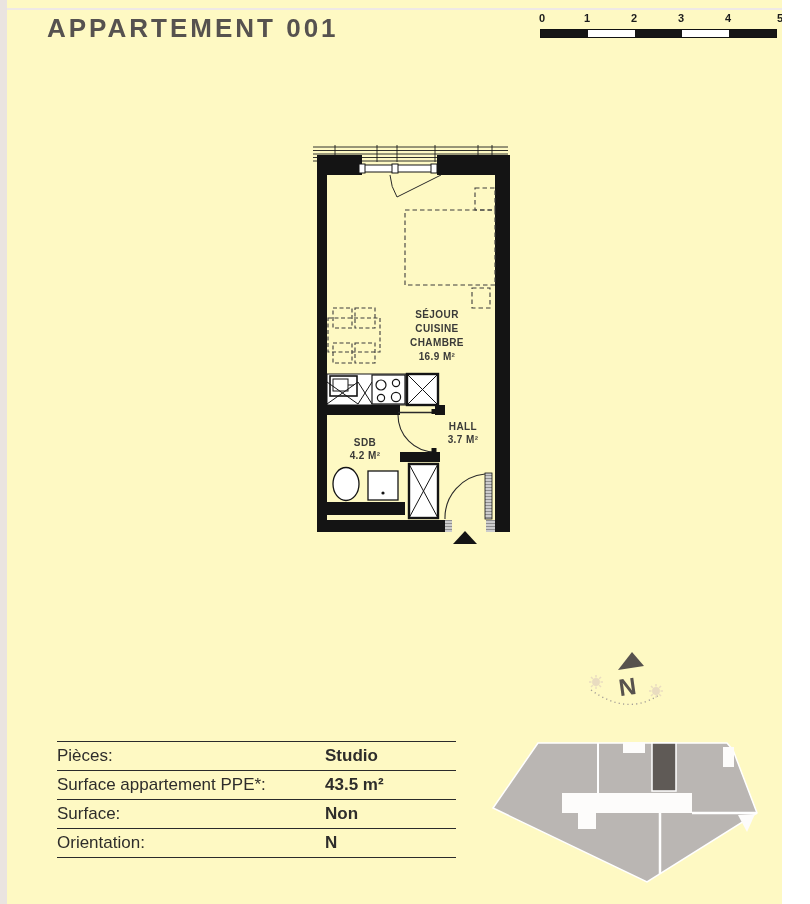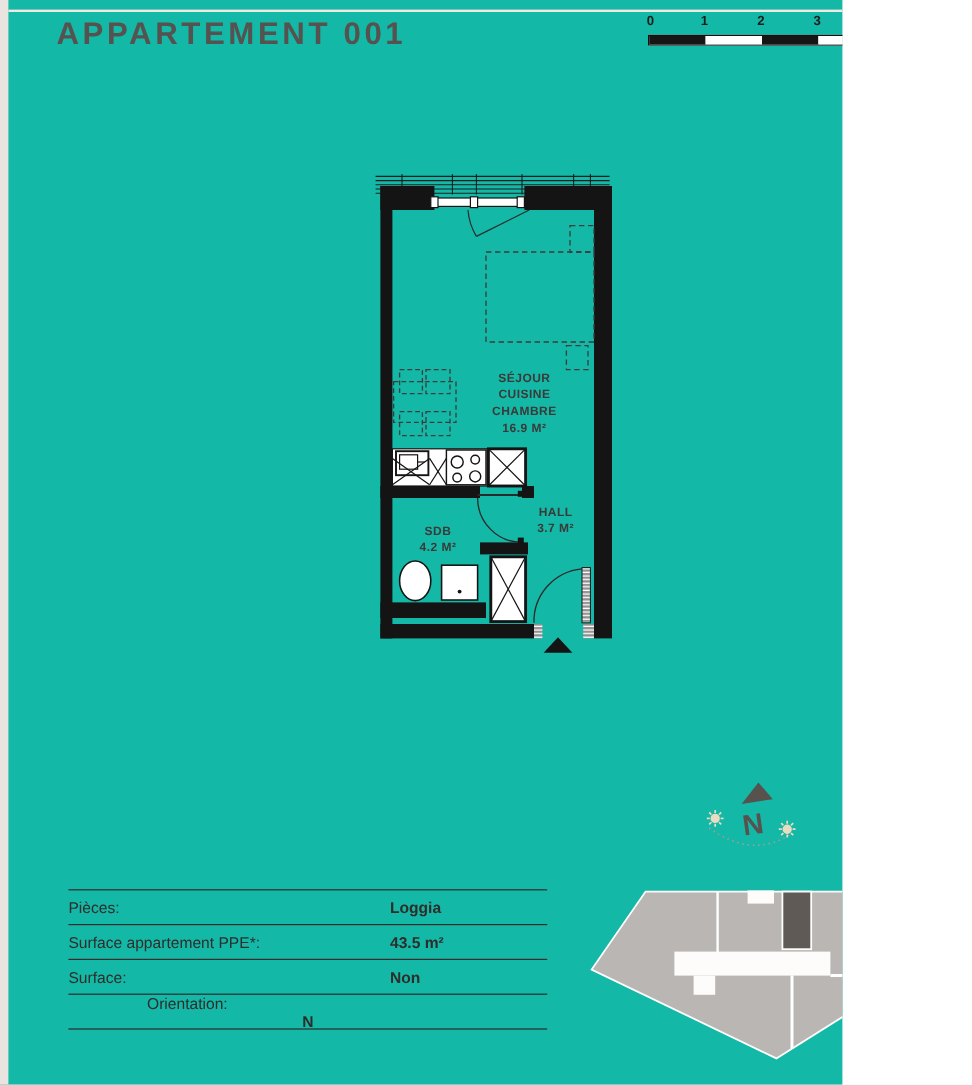--- a/index.html
+++ b/index.html
@@ -1,16 +1,16 @@
 <!DOCTYPE html>
 <html><head>
 <meta charset="utf-8">
 <style>
   html,body{margin:0;padding:0;background:#fff;}
-  .page{position:relative;width:702px;height:904px;background:#14b8a6;
+  .page{position:relative;width:782px;height:904px;background:#fef9c3;
         font-family:"Liberation Sans",sans-serif;overflow:hidden;}
   .edge-left{position:absolute;left:0;top:0;width:7px;height:904px;background:#eae4e0;}
   .edge-top{position:absolute;left:7px;top:8px;width:803px;height:2px;background:#efe9e5;}
   .title{position:absolute;left:47px;top:13px;margin:0;font-size:26px;font-weight:bold;
          letter-spacing:3px;color:#56524f;white-space:nowrap;}
   
   .scalebar{position:absolute;left:540px;top:12px;width:237px;}
   .scalebar .labels{position:relative;height:15px;font-size:11px;font-weight:bold;color:#1c1c1c;}
   .scalebar .labels span{position:absolute;transform:translateX(-50%);}
   .scalebar .bar{display:flex;height:7px;border:1.5px solid #111;margin-top:2px;background:#fff;}
@@ -20,22 +20,22 @@
   
   .plan{position:absolute;left:310px;top:140px;}
   .plan-label text{font-size:10px;font-weight:bold;letter-spacing:0.4px;
                    font-family:"Liberation Sans",sans-serif;}
   .compass{position:absolute;left:575px;top:640px;}
   .compass text{font-family:"Liberation Sans",sans-serif;}
   .building{position:absolute;left:485px;top:733px;}
   
   .details{position:absolute;left:57px;top:741px;width:399px;color:#2e2d2b;}
   .details .row{display:flex;align-items:center;height:28px;border-top:1.5px solid #2b2b2b;
-                font-size:13px;}
-  .details .row:last-child{border-bottom:1.5px solid #2b2b2b;flex-direction:column;}
+                font-size:17px;}
+  .details .row:last-child{border-bottom:1.5px solid #2b2b2b;}
   .details .lbl{width:268px;}
   .details .val{font-weight:bold;}
 </style>
 </head>
 <body>
 
 <div class="page">
   <div class="edge-left"></div>
   <div class="edge-top"></div>
 
@@ -203,21 +203,21 @@
       <line x1="76" y1="46" x2="77.8" y2="47.8"></line>
         <line x1="84.2" y1="54.2" x2="86" y2="56"></line>
       <line x1="86" y1="46" x2="84.2" y2="47.8"></line>
         <line x1="77.8" y1="54.2" x2="76" y2="56"></line>
     </g>
   </svg>
 
   <div class="details">
     <div class="row">
       <span class="lbl">Pièces:</span>
-      <span class="val">Loggia</span>
+      <span class="val">Studio</span>
     </div>
     <div class="row">
       <span class="lbl">Surface appartement PPE*:</span>
       <span class="val">43.5 m²</span>
     </div>
     <div class="row">
       <span class="lbl">Surface:</span>
       <span class="val">Non</span>
     </div>
     <div class="row">

